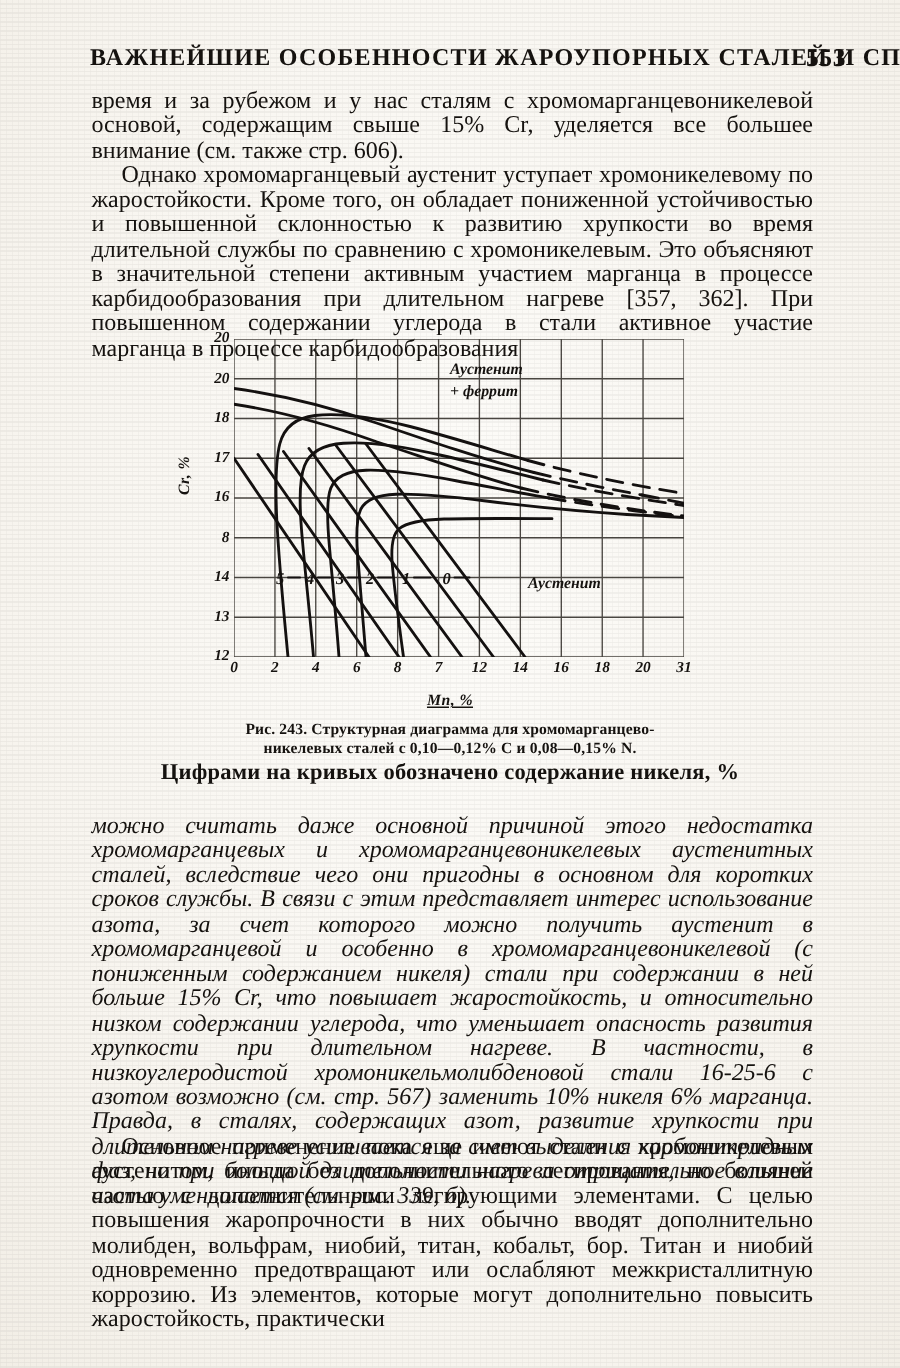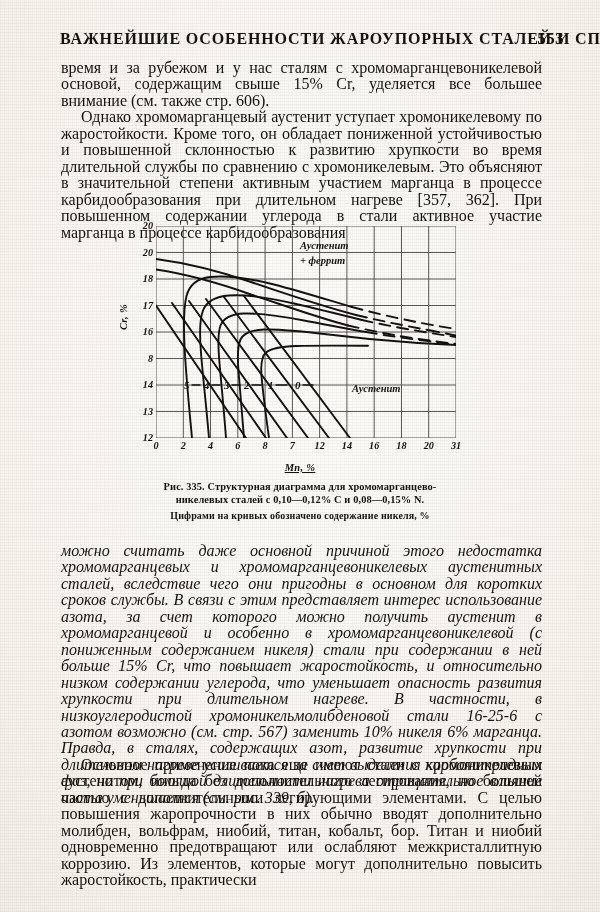--- a/index.html
+++ b/index.html
@@ -102,21 +102,21 @@
     margin:10px auto 0;
     width:420px;
     font-size:10.4px;
     line-height:13.4px;
     text-align:center;
     font-weight:700;
     letter-spacing:.1px;
   }
   .caption .sub{
     display:block;margin-top:2.5px;
-    font-size:10px;letter-spacing:.15px;
+    font-size:15px;letter-spacing:.15px;
   }
   .cap-line{display:block;}
   text.anno{
     font-family:"Liberation Serif",serif;
     font-style:italic;font-weight:700;
     font-size:10.5px;
     fill:#15120f;
   }
   text.curvelab{
     font-family:"Liberation Serif",serif;
@@ -261,21 +261,21 @@
           </g>
         </g>
 
         <text class="anno" x="144" y="23">Аустенит</text>
         <text class="anno" x="144" y="38">+ феррит</text>
         <text class="anno" x="196" y="166">Аустенит</text>
       </svg>
     </div>
 
     <div class="caption">
-      <span class="cap-line">Рис. 335. Структурная диаграмма для хромомарганцево-</span>
+      <span class="cap-line">Рис. 243. Структурная диаграмма для хромомарганцево-</span>
       <span class="cap-line">никелевых сталей с 0,10—0,12% C и 0,08—0,15% N.</span>
       <span class="sub">Цифрами на кривых обозначено содержание никеля, %</span>
     </div>
   </div>
 
   <div class="col" id="block-mid">
     <p class="bodytext">можно считать даже основной причиной этого недостатка хромомарганцевых и хромомарганцевоникелевых аустенитных сталей, вследствие чего они пригодны в основном для коротких сроков службы. В связи с этим представляет интерес использование азота, за счет которого можно получить аустенит в хромомарганцевой и особенно в хромомарганцевоникелевой (с пониженным содержанием никеля) стали при содержании в ней больше 15% Cr, что повышает жаростойкость, и относительно низком содержании углерода, что уменьшает опасность развития хрупкости при длительном нагреве. В частности, в низкоуглеродистой хромоникельмолибденовой стали 16-25-6 с азотом возможно (см. стр. 567) заменить 10% никеля 6% марганца. Правда, в сталях, содержащих азот, развитие хрупкости при длительном нагреве усиливается за счет выделения карбонитридных фаз, но при большой длительности нагрева отрицательное влияние азота уменьшается (см. рис. 339, б).</p>
   </div>
 
   <div class="col" id="block-bot">

